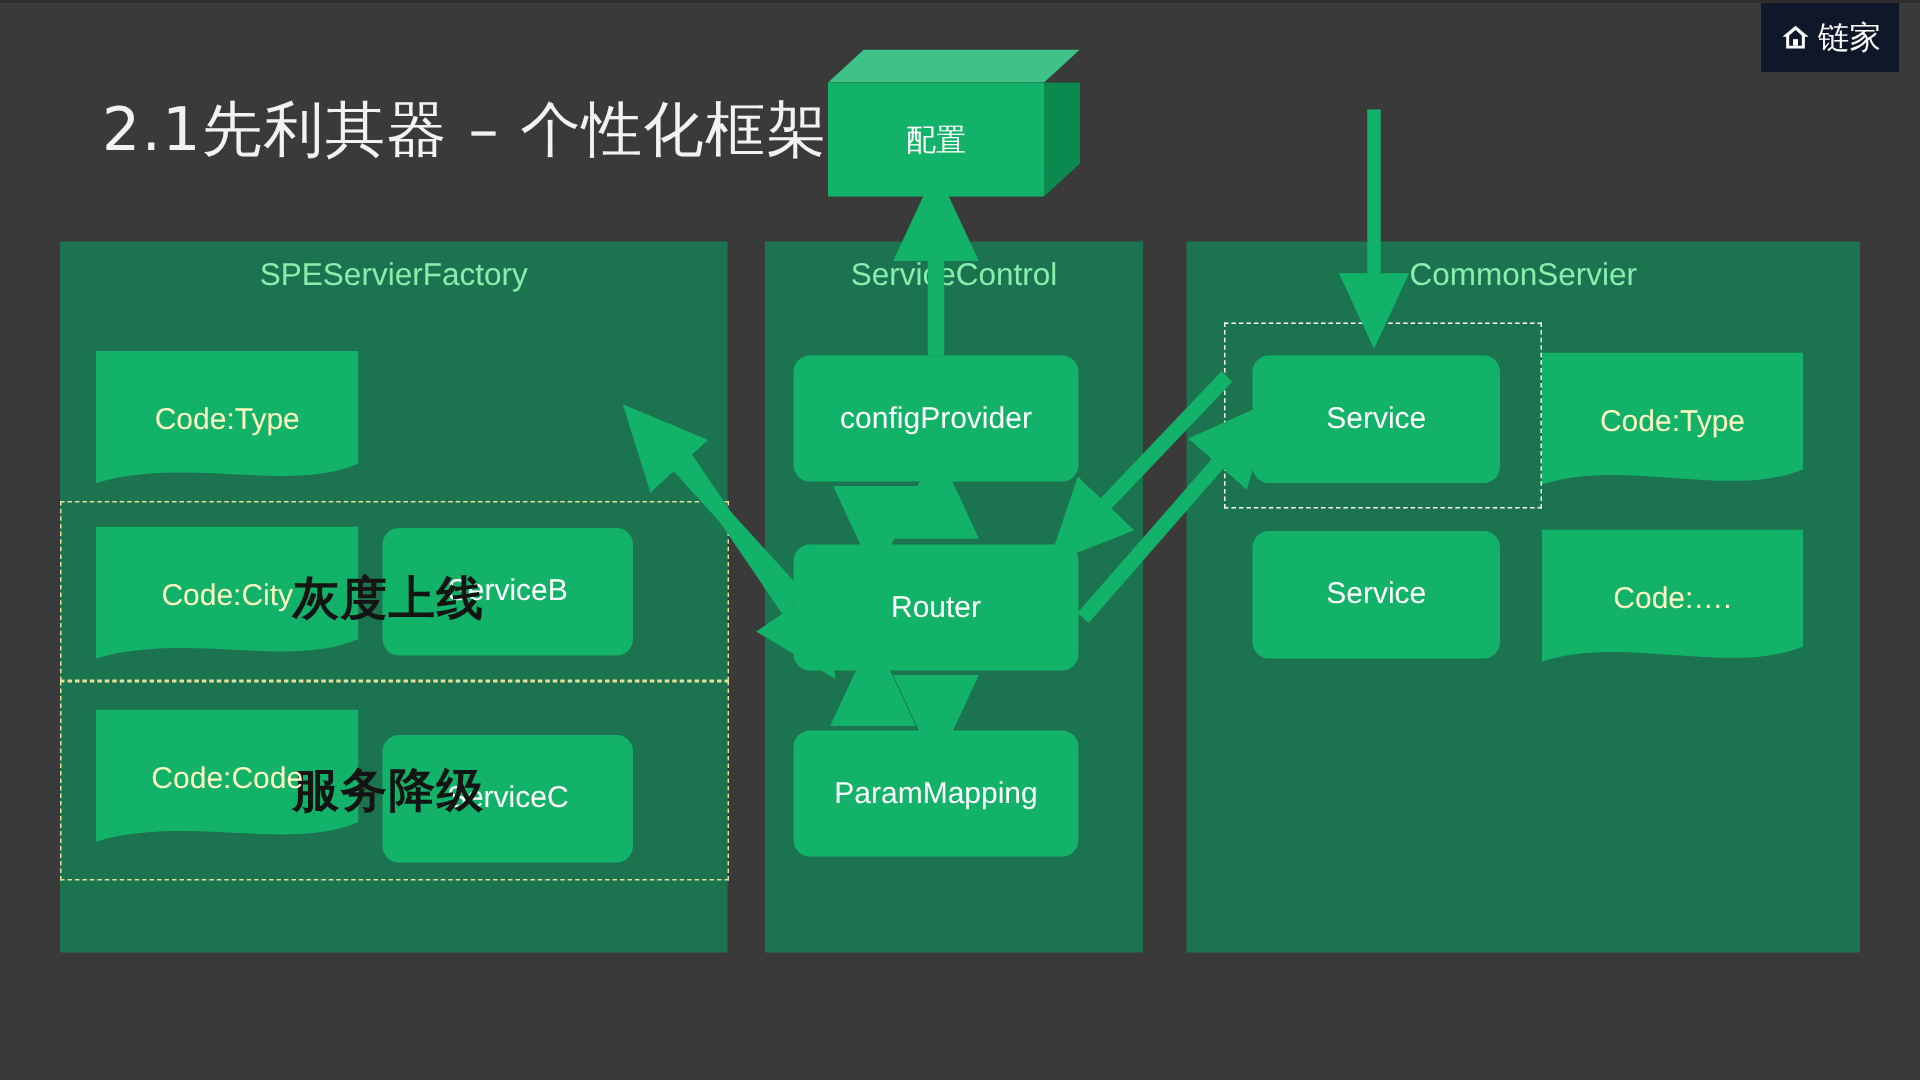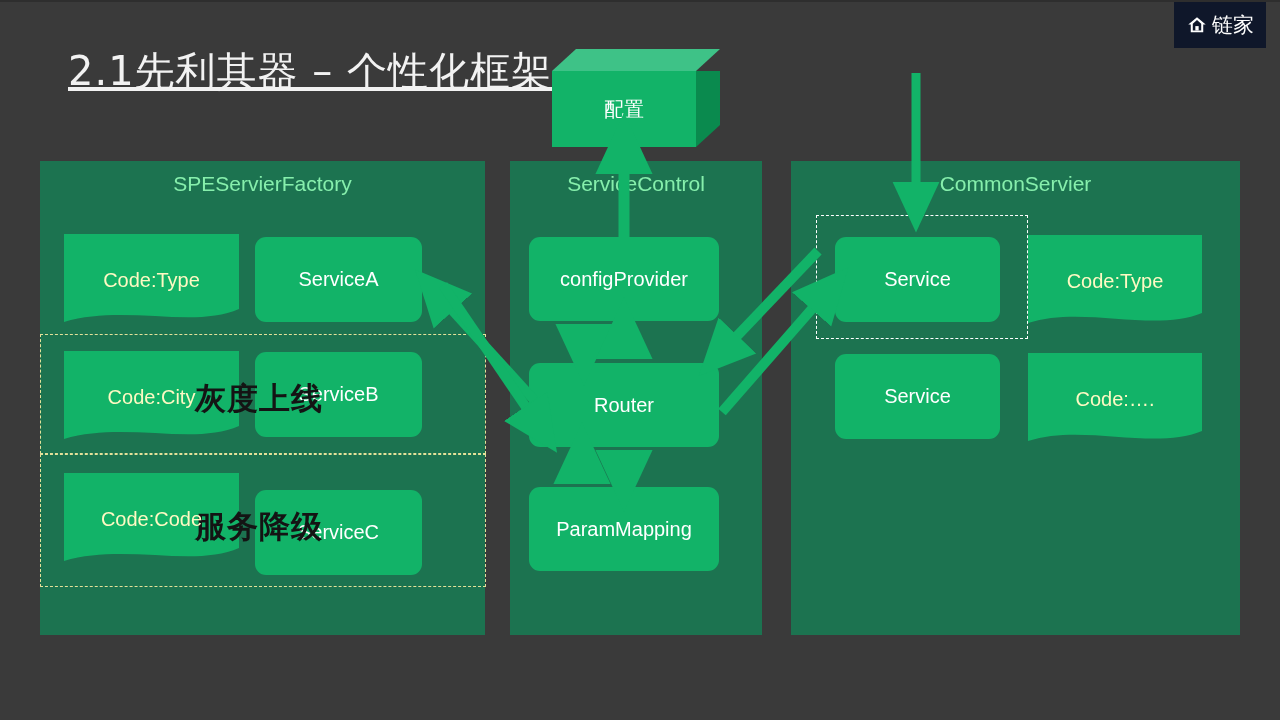--- a/index.html
+++ b/index.html
@@ -26,29 +26,28 @@
   }
   .logo-house { display:block; }
   .logo-text {
     color: #ffffff; font-size: 21px; letter-spacing: 0px;
     font-family: "DejaVu Sans", sans-serif;
     line-height: 1;
   }
 
   
   .title {
-    position: absolute; left: 68px; top: 44px;
+    position: absolute; left: 68px; top: 59px;
     color: #f2f2f2; font-size: 40px; font-weight: 400;
     letter-spacing: 1px; white-space: nowrap;
     font-family: "DejaVu Sans", "Liberation Sans", sans-serif;
-    text-decoration: underline;
-  }
-
-  
-  .cube { position: absolute; left: 552px; top: 33px; width: 168px; height: 98px; margin-top: 16px; }
+  }
+
+  
+  .cube { position: absolute; left: 552px; top: 33px; width: 168px; height: 98px; }
   .cube-top {
     position: absolute; left: 0; top: 0; width: 168px; height: 22px;
   }
   .cube-front {
     position: absolute; left: 0; top: 22px; width: 144px; height: 76px;
     background: #12b368;
     display: flex; align-items: center; justify-content: center;
   }
   .cube-front span { color: #ffffff; font-size: 20px; font-family: "DejaVu Sans", sans-serif; }
   .cube-side {
@@ -159,23 +158,20 @@
 
   <div class="panel" id="panel-left">
     <div class="panel-title">SPEServierFactory</div>
 
     <div class="wbox" style="left:24px; top:73px; width:175px; height:92px;">
       <svg viewBox="0 0 175 92" preserveAspectRatio="none">
         <path d="M0,0 H175 V75 C130,95 60,70 0,88 Z" fill="#12b368"></path>
       </svg>
       <span>Code:Type</span>
     </div>
-    <div class="rbox" style="left:215px; top:76px; width:167px; height:85px;">
-      <span>ServiceA</span>
-    </div>
 
     <div class="wbox" style="left:24px; top:190px; width:175px; height:92px;">
       <svg viewBox="0 0 175 92" preserveAspectRatio="none">
         <path d="M0,0 H175 V75 C130,95 60,70 0,88 Z" fill="#12b368"></path>
       </svg>
       <span>Code:City</span>
     </div>
     <div class="rbox" style="left:215px; top:191px; width:167px; height:85px;">
       <span>ServiceB</span>
     </div>

